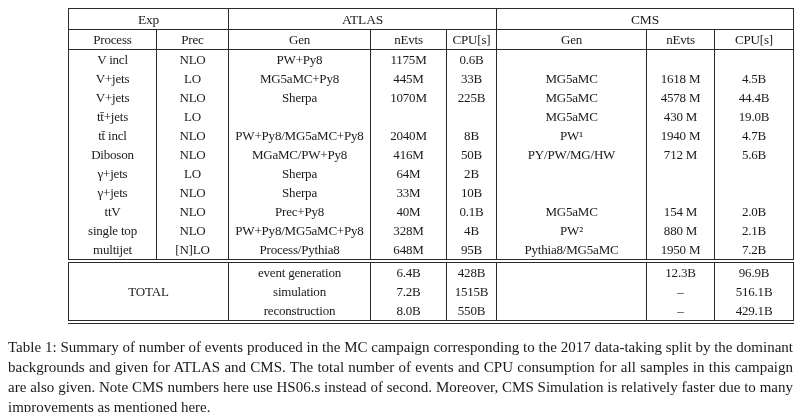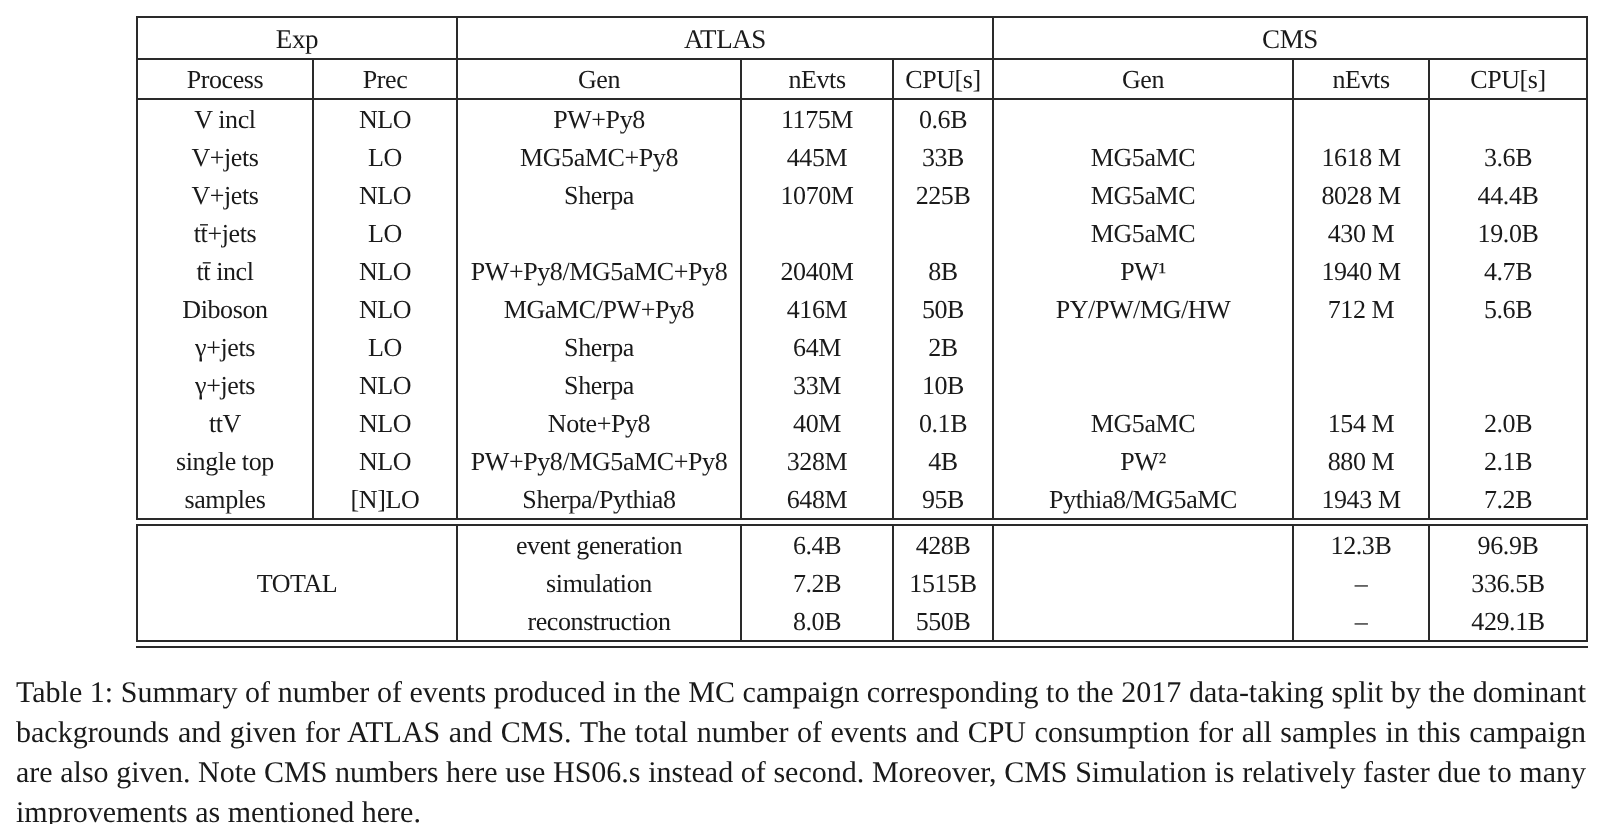--- a/index.html
+++ b/index.html
@@ -111,30 +111,30 @@
         <td></td>
       </tr>
       <tr>
         <td>V+jets</td>
         <td>LO</td>
         <td>MG5aMC+Py8</td>
         <td>445M</td>
         <td>33B</td>
         <td>MG5aMC</td>
         <td>1618 M</td>
-        <td>3.6B</td>
+        <td>4.5B</td>
       </tr>
       <tr>
         <td>V+jets</td>
         <td>NLO</td>
         <td>Sherpa</td>
         <td>1070M</td>
         <td>225B</td>
         <td>MG5aMC</td>
-        <td>8028 M</td>
+        <td>4578 M</td>
         <td>44.4B</td>
       </tr>
       <tr>
         <td>tt̄+jets</td>
         <td>LO</td>
         <td></td>
         <td></td>
         <td></td>
         <td>MG5aMC</td>
         <td>430 M</td>
@@ -176,65 +176,65 @@
         <td>Sherpa</td>
         <td>33M</td>
         <td>10B</td>
         <td></td>
         <td></td>
         <td></td>
       </tr>
       <tr>
         <td>ttV</td>
         <td>NLO</td>
-        <td>Note+Py8</td>
+        <td>Prec+Py8</td>
         <td>40M</td>
         <td>0.1B</td>
         <td>MG5aMC</td>
         <td>154 M</td>
         <td>2.0B</td>
       </tr>
       <tr>
         <td>single top</td>
         <td>NLO</td>
         <td>PW+Py8/MG5aMC+Py8</td>
         <td>328M</td>
         <td>4B</td>
         <td>PW²</td>
         <td>880 M</td>
         <td>2.1B</td>
       </tr>
       <tr>
-        <td>samples</td>
+        <td>multijet</td>
         <td>[N]LO</td>
-        <td>Sherpa/Pythia8</td>
+        <td>Process/Pythia8</td>
         <td>648M</td>
         <td>95B</td>
         <td>Pythia8/MG5aMC</td>
-        <td>1943 M</td>
+        <td>1950 M</td>
         <td>7.2B</td>
       </tr>
     </tbody>
     <tbody class="total">
       <tr class="total-first">
         <td class="total-label" colspan="2" rowspan="3">TOTAL</td>
         <td class="phase-cell">event generation</td>
         <td>6.4B</td>
         <td>428B</td>
         <td></td>
         <td>12.3B</td>
         <td>96.9B</td>
       </tr>
       <tr>
         <td class="phase-cell">simulation</td>
         <td>7.2B</td>
         <td>1515B</td>
         <td></td>
         <td>–</td>
-        <td>336.5B</td>
+        <td>516.1B</td>
       </tr>
       <tr class="total-last">
         <td class="phase-cell">reconstruction</td>
         <td>8.0B</td>
         <td>550B</td>
         <td></td>
         <td>–</td>
         <td>429.1B</td>
       </tr>
     </tbody>

